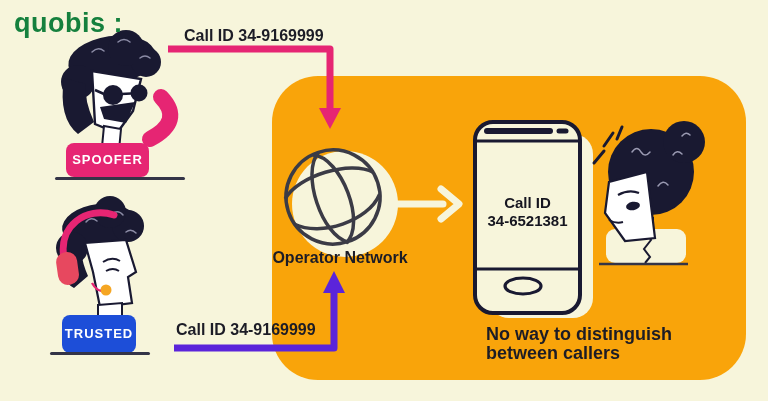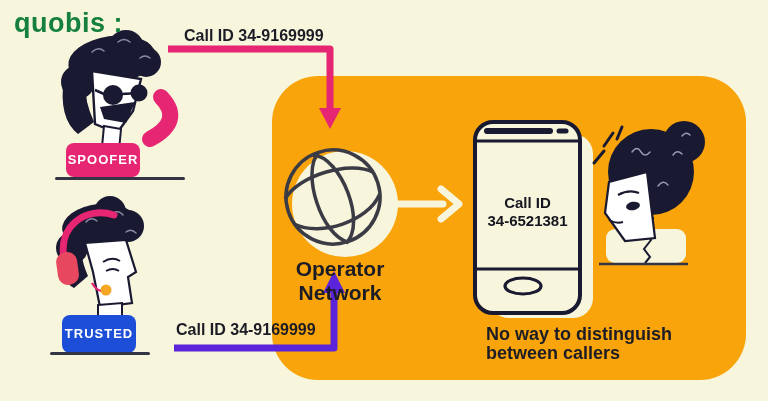--- a/index.html
+++ b/index.html
@@ -19,26 +19,26 @@
   #logo{
     left:14px;top:8px;font-size:27px;font-weight:700;color:#15803d;
     letter-spacing:0.5px;z-index:3;
   }
   #spoofer-callid{left:184px;top:27px;font-size:16px;}
   #trusted-callid{left:176px;top:321px;font-size:16px;}
   .badge{
     z-index:3;color:#FFFFFF;font-size:13px;font-weight:700;letter-spacing:1px;
     text-align:center;border-radius:8px;
   }
-  #spoofer-badge{left:66px;top:143px;width:74px;height:34px;line-height:34px;background:#E62573;}
+  #spoofer-badge{left:66px;top:143px;width:83px;height:34px;line-height:34px;background:#E62573;}
   #trusted-badge{left:62px;top:315px;width:74px;height:38px;line-height:38px;background:#1d4ed8;}
   .baseline{height:2.5px;background:#343447;border-radius:2px;z-index:3;}
   #spoofer-baseline{left:55px;top:177px;width:130px;}
   #trusted-baseline{left:50px;top:352px;width:100px;}
-  #network-label{left:260px;top:249px;width:160px;text-align:center;font-size:21px;margin-top:8px;}
+  #network-label{left:260px;top:249px;width:160px;text-align:center;font-size:16px;}
   #phone-screen-text{left:477px;top:194px;width:101px;text-align:center;font-size:15px;line-height:18px;color:#15151F;}
   #caption{left:486px;top:325px;width:212px;text-align:left;font-size:18px;line-height:19px;}
 </style>
 </head>
 <body>
 
 <div id="panel" class="abs"></div>
 
 <svg id="scene" class="abs" viewBox="0 0 768 401">
 

